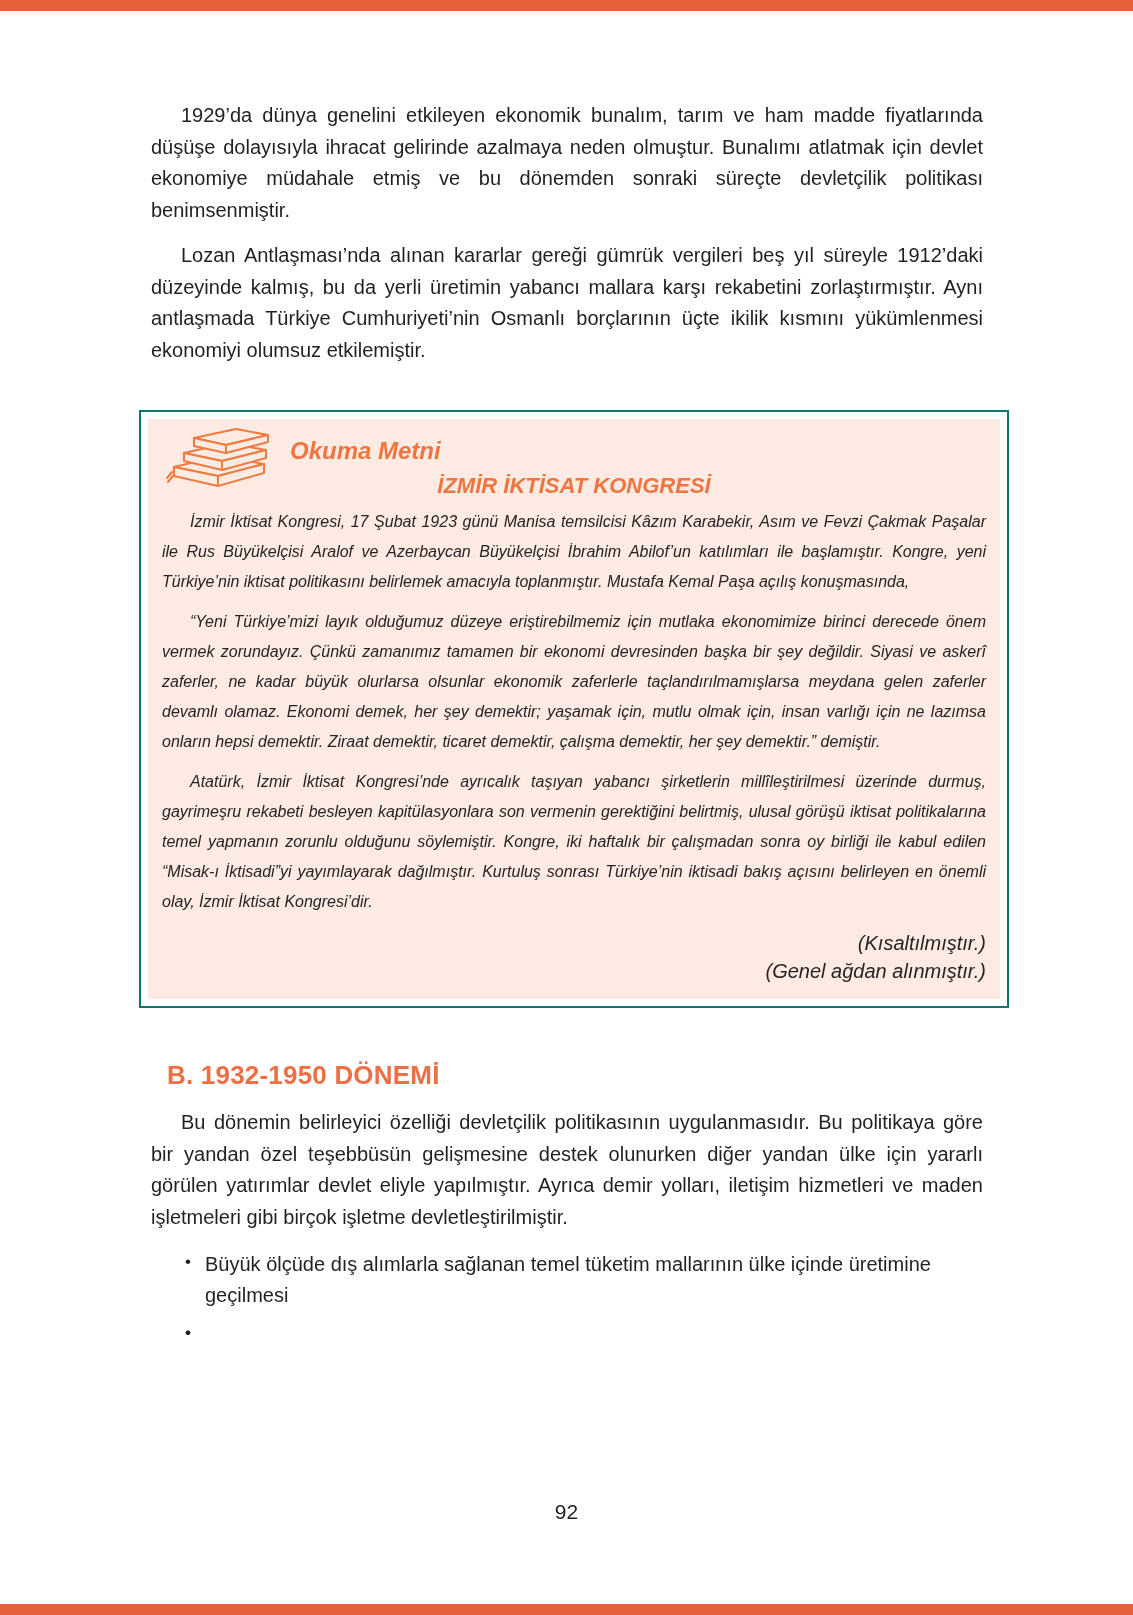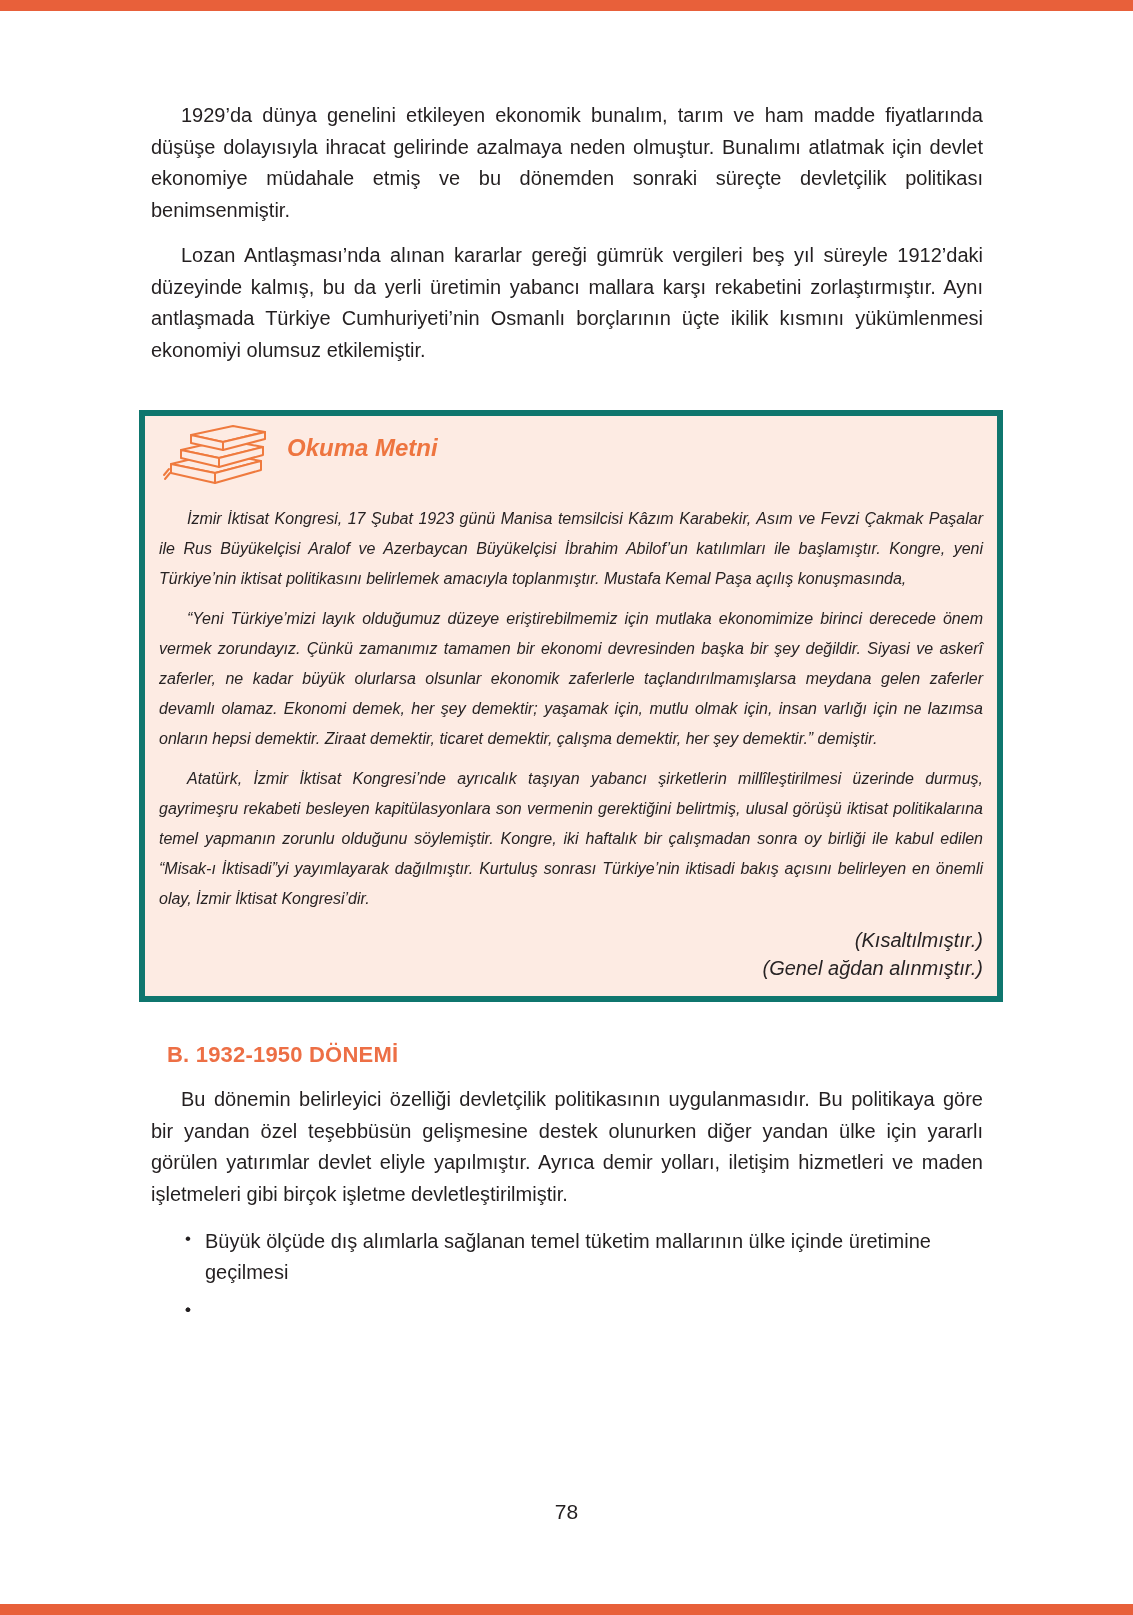--- a/index.html
+++ b/index.html
@@ -16,21 +16,21 @@
 
   p.body-p{
     margin:14px;font-size:20px;line-height:31.5px;text-align:justify;
     text-indent:30px;color:#231f20;
   }
   #p1{margin-top:100px;}
   #p2{margin-top:13px;}
 
   .reading-box{
     margin-top:44px;margin-left:2px;width:852px;
-    border:6px solid #0f766e;background:#ffffff;
+    border:2px solid #0f766e;padding:7px;background:#ffffff;
   }
   .box-fill{background:#fdebe3;padding:4px 14px 14px 14px;}
   .box-header{position:relative;height:70px;}
   .books-icon{position:absolute;left:2px;top:0px;}
   .box-label{
     position:absolute;left:128px;top:14px;
     font-size:24px;font-weight:bold;font-style:italic;color:#ee7540;
   }
   .box-title{
     position:absolute;left:0;right:0;bottom:-6px;text-align:center;
@@ -40,21 +40,21 @@
     margin:10px 0 0 0;font-size:16px;line-height:30px;
     font-style:italic;text-align:justify;text-indent:28px;color:#272324;
   }
   p.box-p.first{margin-top:14px;}
   .attributions{margin-top:12px;}
   .attribution{
     text-align:right;font-style:italic;font-size:20px;line-height:28px;color:#272324;
   }
 
   .section-heading{
-    margin:40px 0 0 30px;font-size:22px;font-weight:bold;color:#ed6f45;
+    margin:52px 0 0 30px;font-size:26px;font-weight:bold;color:#ed6f45;
     letter-spacing:0.2px;
   }
   #p3{margin-top:16px;}
   #p4{margin-top:14px;}
 
   ul.goals{list-style:none;margin:16px 0 0 0;padding:0 0 0 46px;}
   ul.goals li{
     position:relative;padding-left:22px;margin-bottom:9px;
     font-size:20px;line-height:31px;color:#231f20;
   }
@@ -90,20 +90,21 @@
               <path d="M20 30 L64 20 L102 27 L58 38 Z"></path>
               <path d="M20 30 L58 38 L58 47 L20 38 Z"></path>
               <path d="M58 38 L102 27 L102 35 L58 47 Z"></path>
               <path d="M30 15 L72 6 L104 12 L62 22 Z"></path>
               <path d="M30 15 L62 22 L62 30 L30 23 Z"></path>
               <path d="M62 22 L104 12 L104 19 L62 30 Z"></path>
             </g>
           </svg>
         </span>
         <span class="box-label">Okuma Metni</span>
+        <div class="box-title">İZMİR İKTİSAT KONGRESİ</div>
       </div>
 
       <p class="box-p first">İzmir İktisat Kongresi, 17 Şubat 1923 günü Manisa temsilcisi Kâzım Karabekir, Asım ve Fevzi Çakmak Paşalar ile Rus Büyükelçisi Aralof ve Azerbaycan Büyükelçisi İbrahim Abilof’un katılımları ile başlamıştır. Kongre, yeni Türkiye’nin iktisat politikasını belirlemek amacıyla toplanmıştır. Mustafa Kemal Paşa açılış konuşmasında,</p>
       <p class="box-p">“Yeni Türkiye’mizi layık olduğumuz düzeye eriştirebilmemiz için mutlaka ekonomimize birinci derecede önem vermek zorundayız. Çünkü zamanımız tamamen bir ekonomi devresinden başka bir şey değildir. Siyasi ve askerî zaferler, ne kadar büyük olurlarsa olsunlar ekonomik zaferlerle taçlandırılmamışlarsa meydana gelen zaferler devamlı olamaz. Ekonomi demek, her şey demektir; yaşamak için, mutlu olmak için, insan varlığı için ne lazımsa onların hepsi demektir. Ziraat demektir, ticaret demektir, çalışma demektir, her şey demektir.” demiştir.</p>
       <p class="box-p">Atatürk, İzmir İktisat Kongresi’nde ayrıcalık taşıyan yabancı şirketlerin millîleştirilmesi üzerinde durmuş, gayrimeşru rekabeti besleyen kapitülasyonlara son vermenin gerektiğini belirtmiş, ulusal görüşü iktisat politikalarına temel yapmanın zorunlu olduğunu söylemiştir. Kongre, iki haftalık bir çalışmadan sonra oy birliği ile kabul edilen “Misak-ı İktisadi”yi yayımlayarak dağılmıştır. Kurtuluş sonrası Türkiye’nin iktisadi bakış açısını belirleyen en önemli olay, İzmir İktisat Kongresi’dir.</p>
 
       <div class="attributions">
         <div class="attribution">(Kısaltılmıştır.)</div>
         <div class="attribution">(Genel ağdan alınmıştır.)</div>
       </div>
@@ -122,15 +123,15 @@
     <li>
       <span class="bullet">•</span>
     </li>
     <li>
       <span class="bullet">•</span>
     </li>
   </ul>
 
 </div>
 
-<div class="page-number">78</div>
+<div class="page-number">92</div>
 
 <div class="accent-bar bottom"></div>
 
 </body></html>

